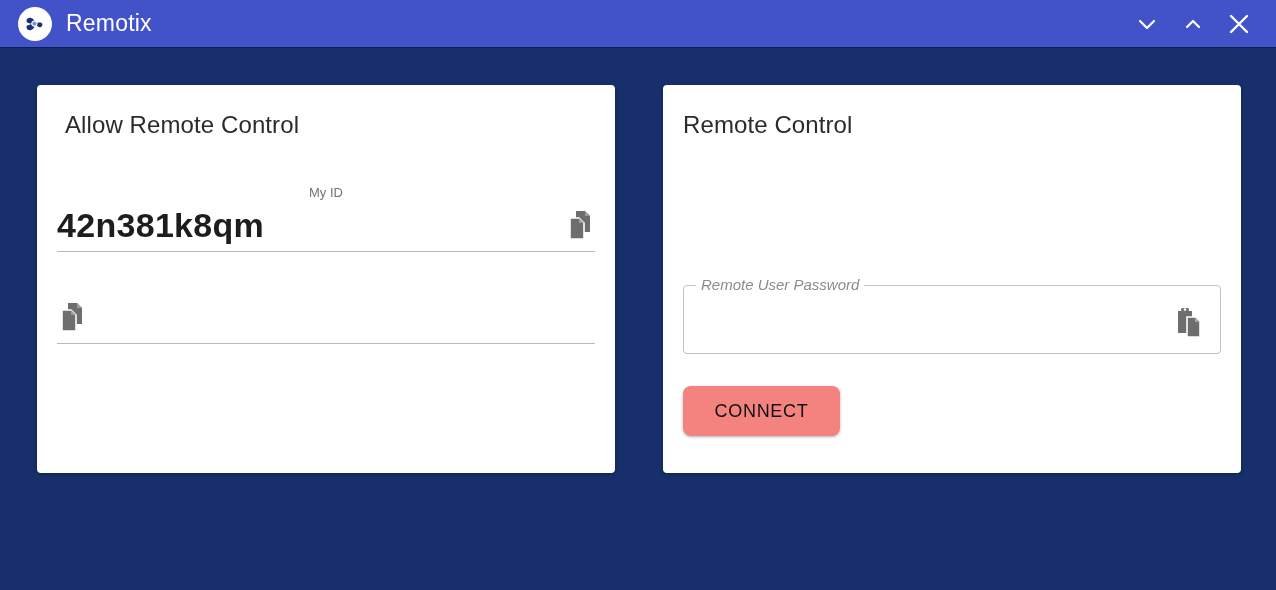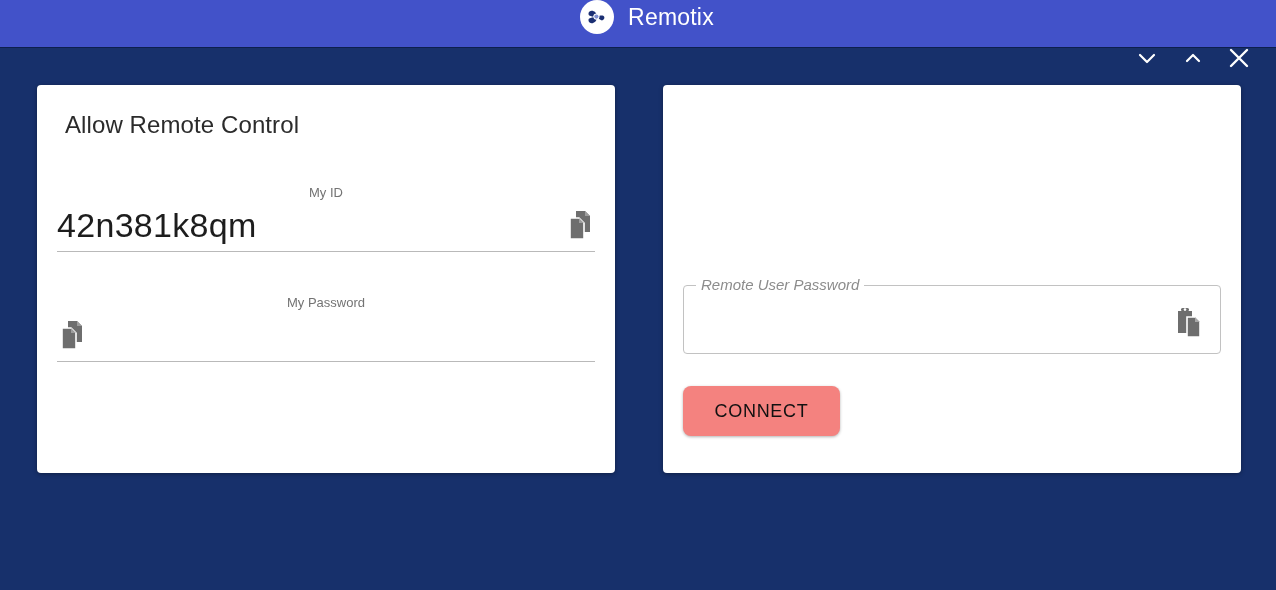--- a/index.html
+++ b/index.html
@@ -13,21 +13,20 @@
 
   
   .titlebar {
     position: absolute;
     left: 0; top: 0;
     width: 1276px; height: 48px;
     background: #4252c9;
     display: flex;
     align-items: center;
     border-bottom: 1px solid #0d1f4d;
-    flex-direction: column;
   }
   .brand {
     display: flex;
     align-items: center;
     margin-left: 18px;
   }
   .logo-circle {
     width: 34px; height: 34px;
     border-radius: 50%;
     background: #ffffff;
@@ -98,21 +97,21 @@
     align-items: flex-end;
     justify-content: space-between;
     border-bottom: 1px solid #b9b9b9;
     padding-bottom: 4px;
     min-height: 50px;
   }
   .ul-value {
     font-size: 34px;
     color: #1d1d1d;
     line-height: 44px;
-    font-weight: 400;
+    font-weight: 700;
     letter-spacing: 0.3px;
   }
   .icon-btn {
     background: none;
     border: 0;
     padding: 0;
     margin: 0 0 6px 0;
     cursor: pointer;
     line-height: 0;
     display: block;
@@ -244,35 +243,35 @@
           <path d="M11 2 h9 l5 5 v16 h-14 z" fill="#6e6e6e"></path>
           <path d="M20 2 v5 h5 z" fill="#9e9e9e"></path>
           <path d="M5 9 h9 l5 5 v16 h-14 z" fill="#6e6e6e" stroke="#ffffff" stroke-width="1.6"></path>
           <path d="M14 9 v5 h5 z" fill="#9e9e9e"></path>
         </svg>
       </button>
     </div>
   </div>
 
   <div class="ul-field" id="field-mypw">
-    <div class="ul-label">My Password</div>
     <div class="ul-row">
       <button class="icon-btn">
         <svg width="30" height="32" viewBox="0 0 30 32">
           <path d="M11 2 h9 l5 5 v16 h-14 z" fill="#6e6e6e"></path>
           <path d="M20 2 v5 h5 z" fill="#9e9e9e"></path>
           <path d="M5 9 h9 l5 5 v16 h-14 z" fill="#6e6e6e" stroke="#ffffff" stroke-width="1.6"></path>
           <path d="M14 9 v5 h5 z" fill="#9e9e9e"></path>
         </svg>
       </button>
     </div>
   </div>
 </div>
 
 <div class="card" id="card-right">
+  <h1 class="card-title">Remote Control</h1>
 
 
   <fieldset class="fset" id="fs-remote-pw">
     <legend>Remote User Password</legend>
     <div class="fset-inner">
       <input class="text-input" type="password" value="" placeholder="" style="">
       <button class="icon-btn">
         <svg width="32" height="34" viewBox="0 0 32 34">
           <path d="M4 5 h14 v22 h-14 z" fill="#6e6e6e"></path>
           <path d="M8.5 2 h5 a1.6 1.6 0 0 1 0 3.2 h-5 a1.6 1.6 0 0 1 0 -3.2 z" fill="#6e6e6e"></path>

